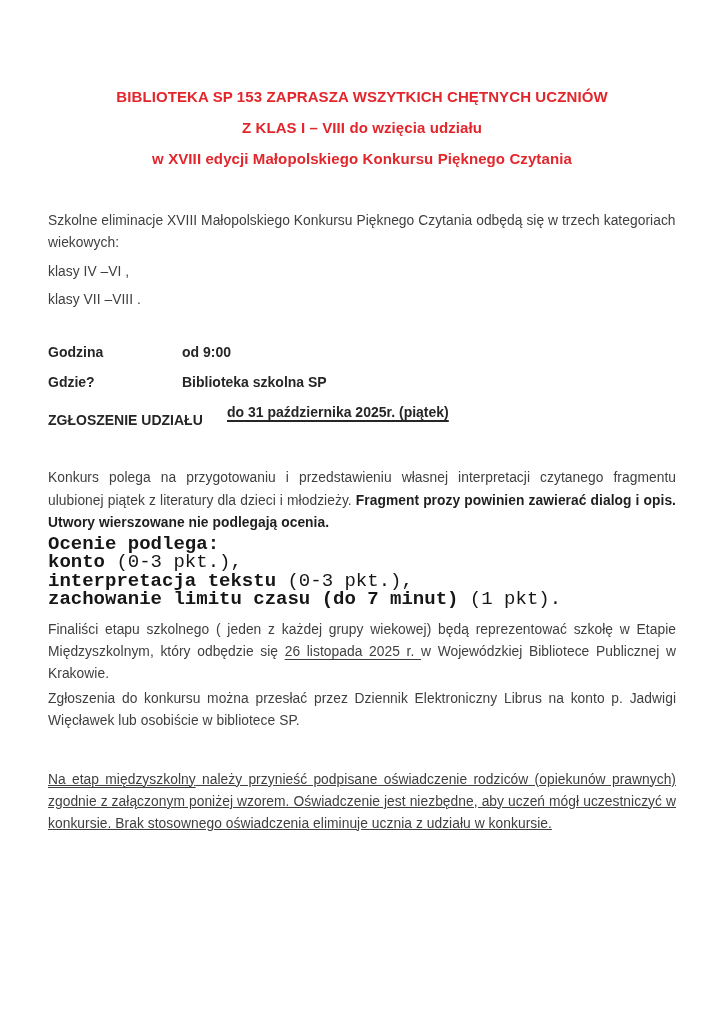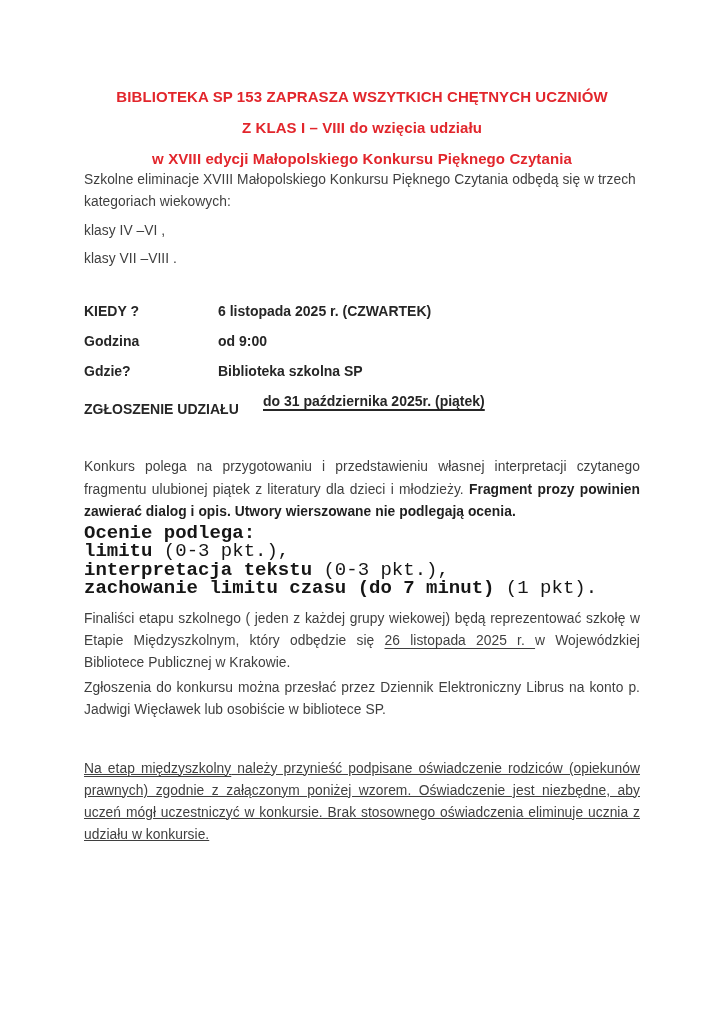--- a/index.html
+++ b/index.html
@@ -12,21 +12,21 @@
   html, body { margin: 0; padding: 0; background: #ffffff; }
 
   .page {
     width: 724px;
     height: 1024px;
     background: #ffffff;
     overflow: hidden;
     font-family: "Liberation Sans", "DejaVu Sans", sans-serif;
     color: var(--body-text);
   }
-  .content { padding: 0 84px; }
+  .content { padding: 0 48px; }
 
   
   .h {
     margin: 0;
     color: var(--heading-red);
     font-weight: bold;
     font-size: 15px;
     line-height: 20px;
     text-align: center;
     letter-spacing: 0.1px;
@@ -38,21 +38,21 @@
   
   .body {
     margin: 0;
     font-size: 13.8px;
     line-height: 22px;
     letter-spacing: 0.05px;
   }
   .justify { text-align: justify; }
   .body b, .body strong { color: var(--bold-text); font-weight: bold; }
 
-  .intro { }
+  .intro { margin-top: 41px; }
   .klasy-1 { margin-top: 6px; }
   .klasy-2 { margin-top: 7px; }
   .klasy-3 { margin-top: 6px; }
 
   
   .details { margin-top: 30px; }
   .drow {
     display: flex;
     font-weight: bold;
     color: #262626;
@@ -102,42 +102,38 @@
       <p class="h h-3">w XVIII edycji Małopolskiego Konkursu Pięknego Czytania</p>
     </header>
 
     <p class="body intro">Szkolne eliminacje XVIII Małopolskiego Konkursu  Pięknego Czytania odbędą się w trzech kategoriach wiekowych:</p>
 
     <p class="body klasy-2">klasy IV –VI ,</p>
     <p class="body klasy-3">klasy VII –VIII .</p>
 
     <section class="details">
       <div class="drow">
-        <span class="dlabel">KIEDY ?</span>
-        <span class="dvalue">6 listopada 2025 r. (CZWARTEK)</span>
-      </div>
-      <div class="drow">
         <span class="dlabel">Godzina</span>
         <span class="dvalue">od 9:00</span>
       </div>
       <div class="drow">
         <span class="dlabel">Gdzie?</span>
         <span class="dvalue">Biblioteka szkolna SP</span>
       </div>
       <div class="drow wide">
         <span class="dlabel">ZGŁOSZENIE UDZIAŁU</span>
         <span class="dvalue underlined">do 31 października 2025r. (piątek)</span>
       </div>
     </section>
 
     <p class="body justify rules"><span>Konkurs polega na przygotowaniu i przedstawieniu własnej interpretacji czytanego  fragmentu ulubionej piątek z literatury dla dzieci i młodzieży. </span><strong>Fragment prozy powinien zawierać dialog i opis. Utwory wierszowane nie podlegają ocenia.</strong></p>
 
     <div class="scoring">
       <p><strong>Ocenie podlega:</strong></p>
-      <p><strong>limitu</strong><span> (0-3 pkt.),</span></p>
+      <p><strong>konto</strong><span> (0-3 pkt.),</span></p>
       <p><strong>interpretacja tekstu</strong><span> (0-3 pkt.),</span></p>
       <p><strong>zachowanie limitu czasu (do 7 minut)</strong><span> (1 pkt).</span></p>
     </div>
 
     <p class="body justify finals"><span>Finaliści etapu szkolnego ( jeden z każdej grupy wiekowej) będą reprezentować szkołę w Etapie Międzyszkolnym, który odbędzie się </span><span class="u">26 listopada 2025 r. </span><span>w Wojewódzkiej Bibliotece Publicznej w Krakowie.</span></p>
 
     <p class="body justify submission">Zgłoszenia do konkursu można przesłać przez Dziennik Elektroniczny Librus na konto p. Jadwigi Więcławek lub osobiście w bibliotece SP.</p>
 
     <p class="body justify statement"><span class="u">Na etap międzyszkolny</span><span> należy przynieść podpisane oświadczenie rodziców (opiekunów prawnych) zgodnie z załączonym poniżej wzorem. Oświadczenie jest niezbędne, aby uczeń mógł uczestniczyć w konkursie. Brak stosownego oświadczenia eliminuje ucznia z udziału w konkursie.</span></p>
 

